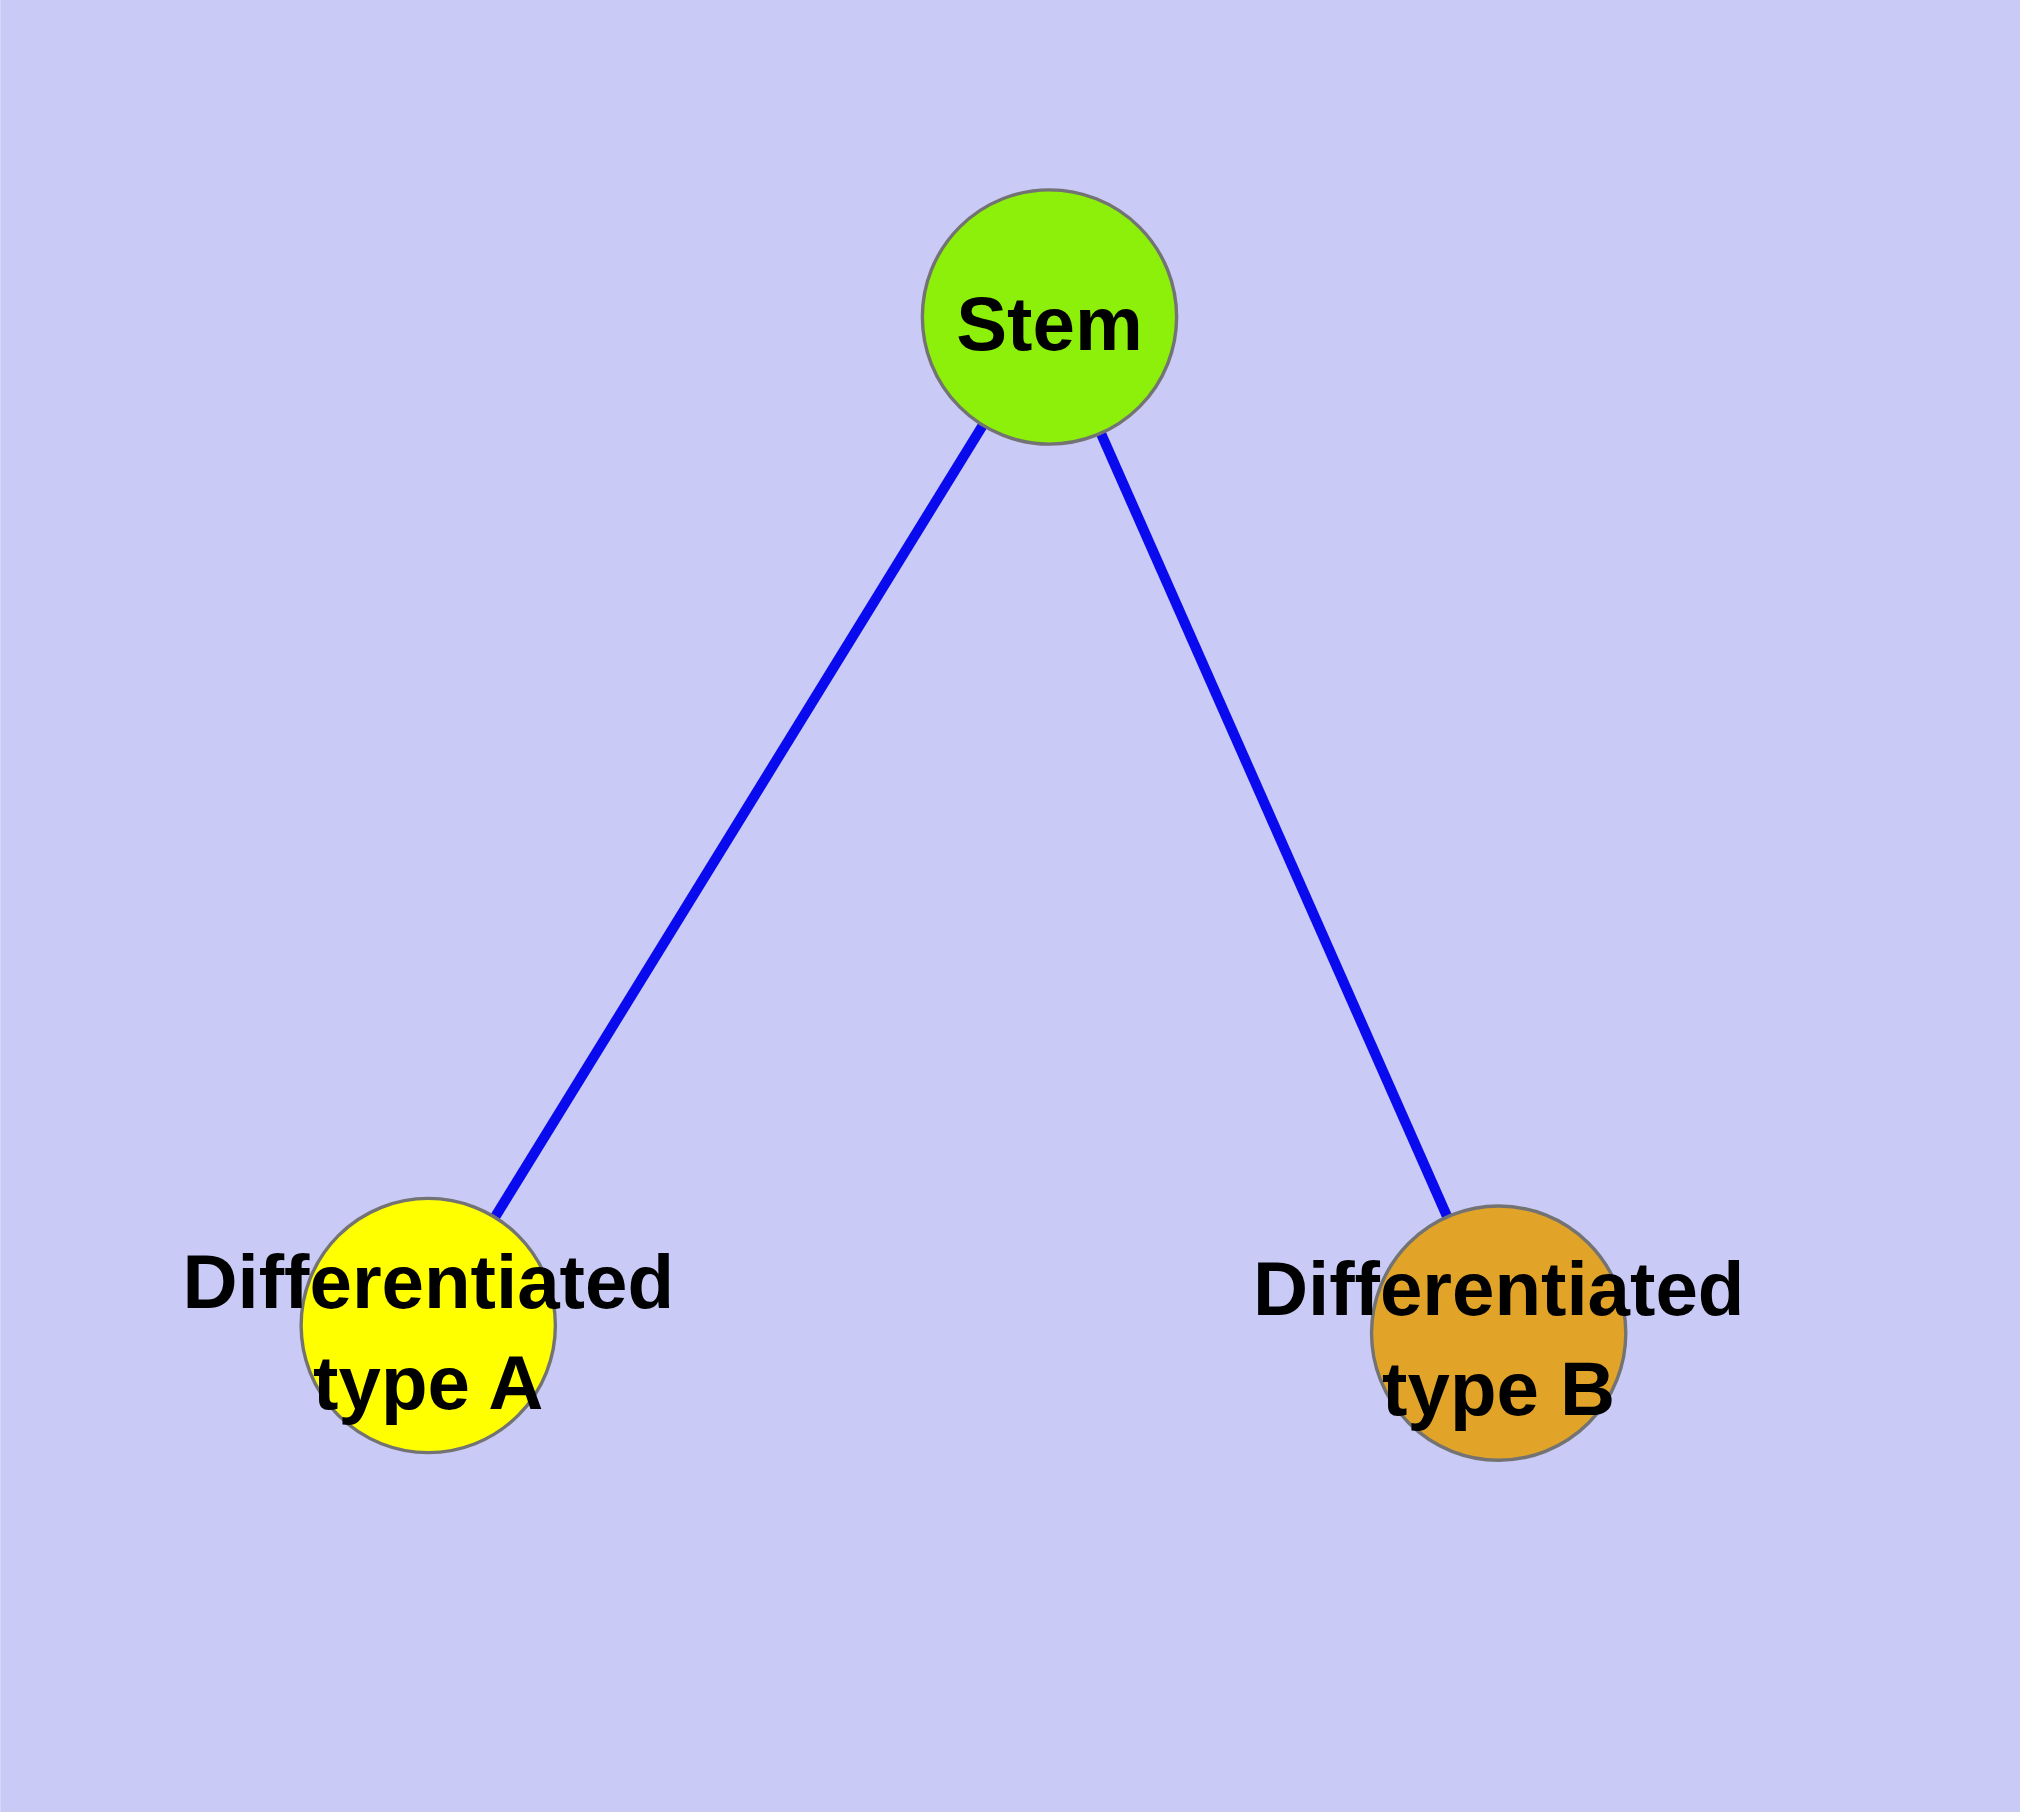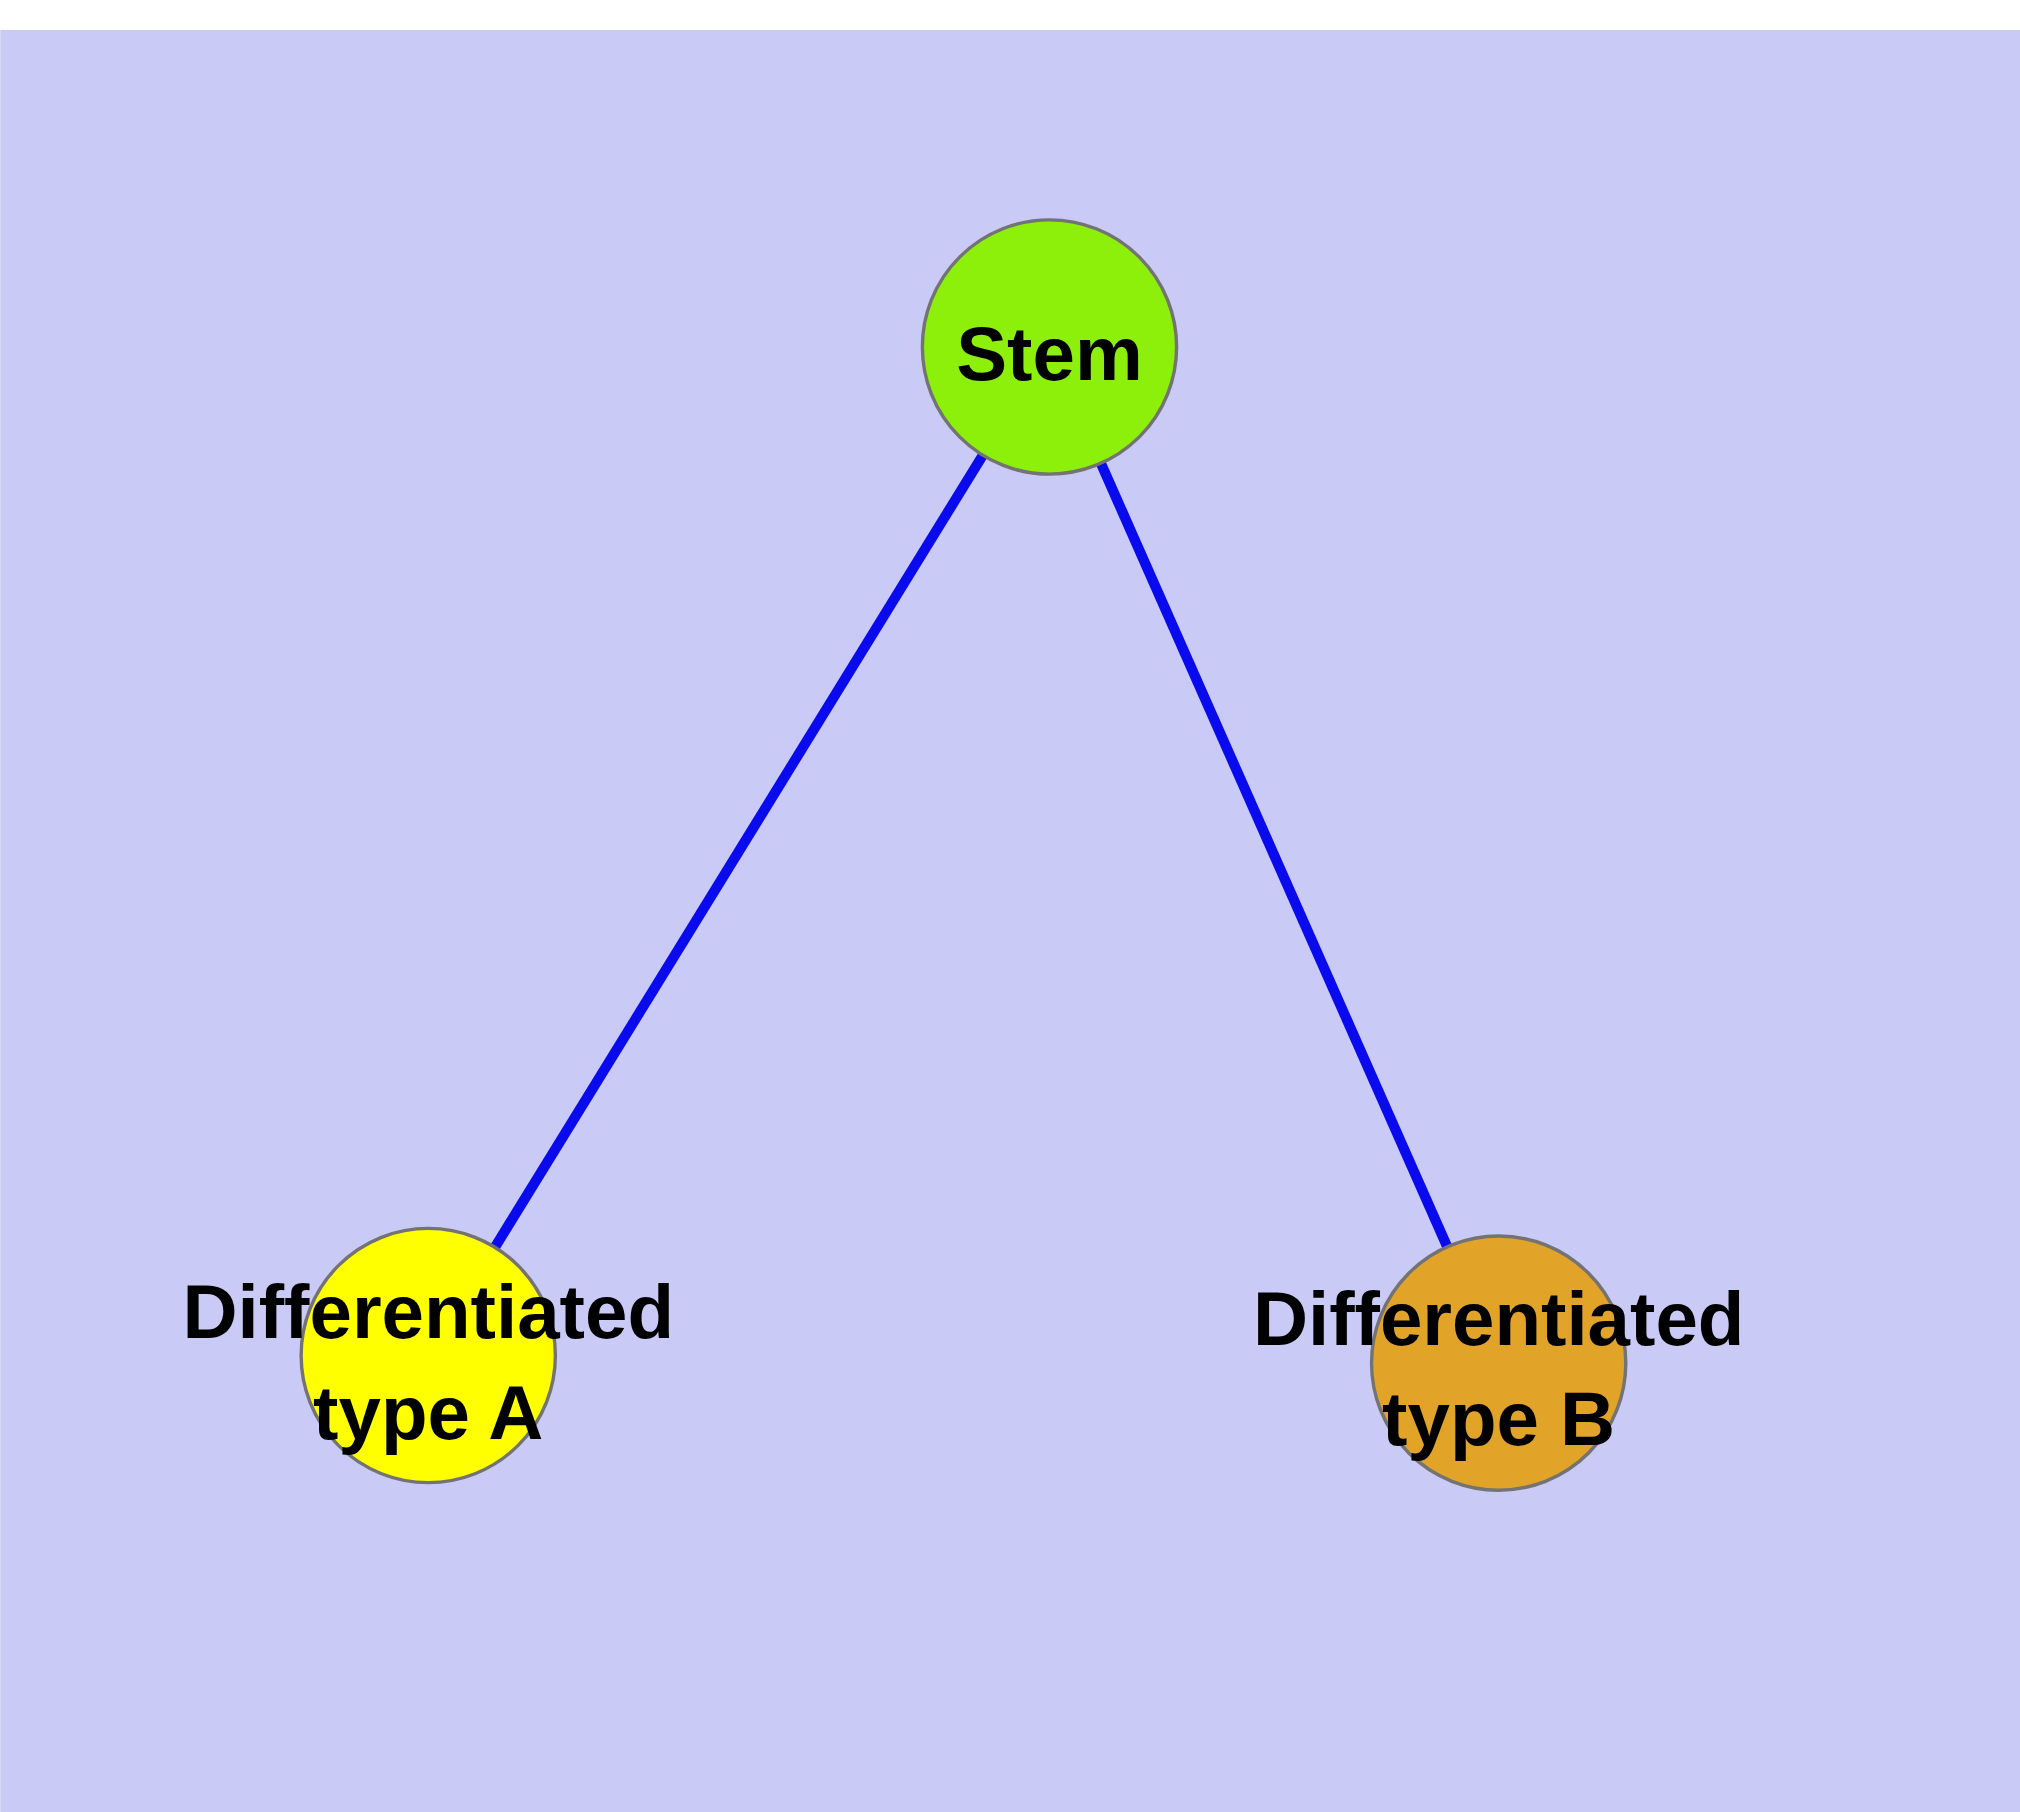--- a/index.html
+++ b/index.html
@@ -7,21 +7,20 @@
     padding: 0;
     width: 2021px;
     height: 1812px;
     overflow: hidden;
     font-family: "Liberation Sans", sans-serif;
   }
   .canvas-wrap {
     position: relative;
     width: 2021px;
     height: 1584px;
-    margin-top: 30px;
   }
   svg.graph {
     display: block;
     width: 2021px;
     height: 1812px;
   }
   .edge {
     fill: none;
     stroke-width: 12px;
     stroke-linecap: butt;

